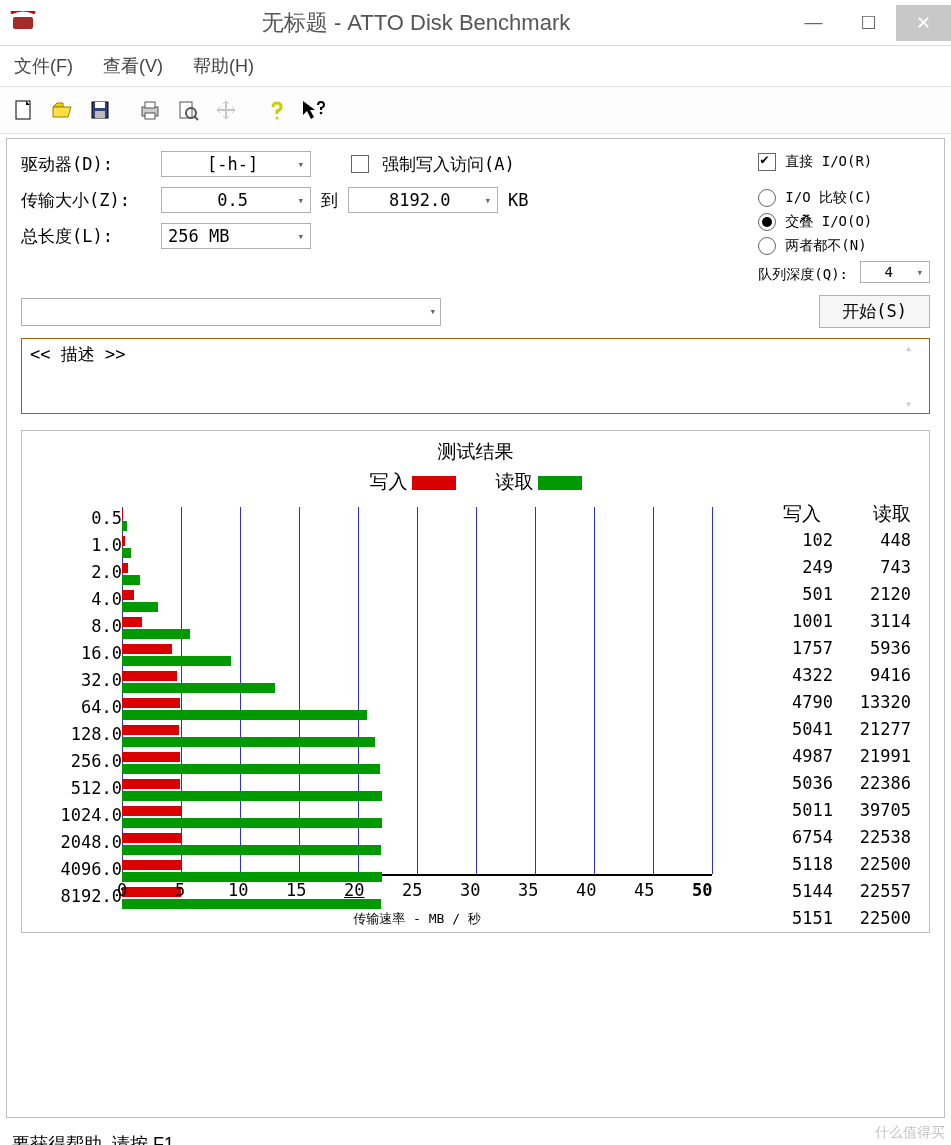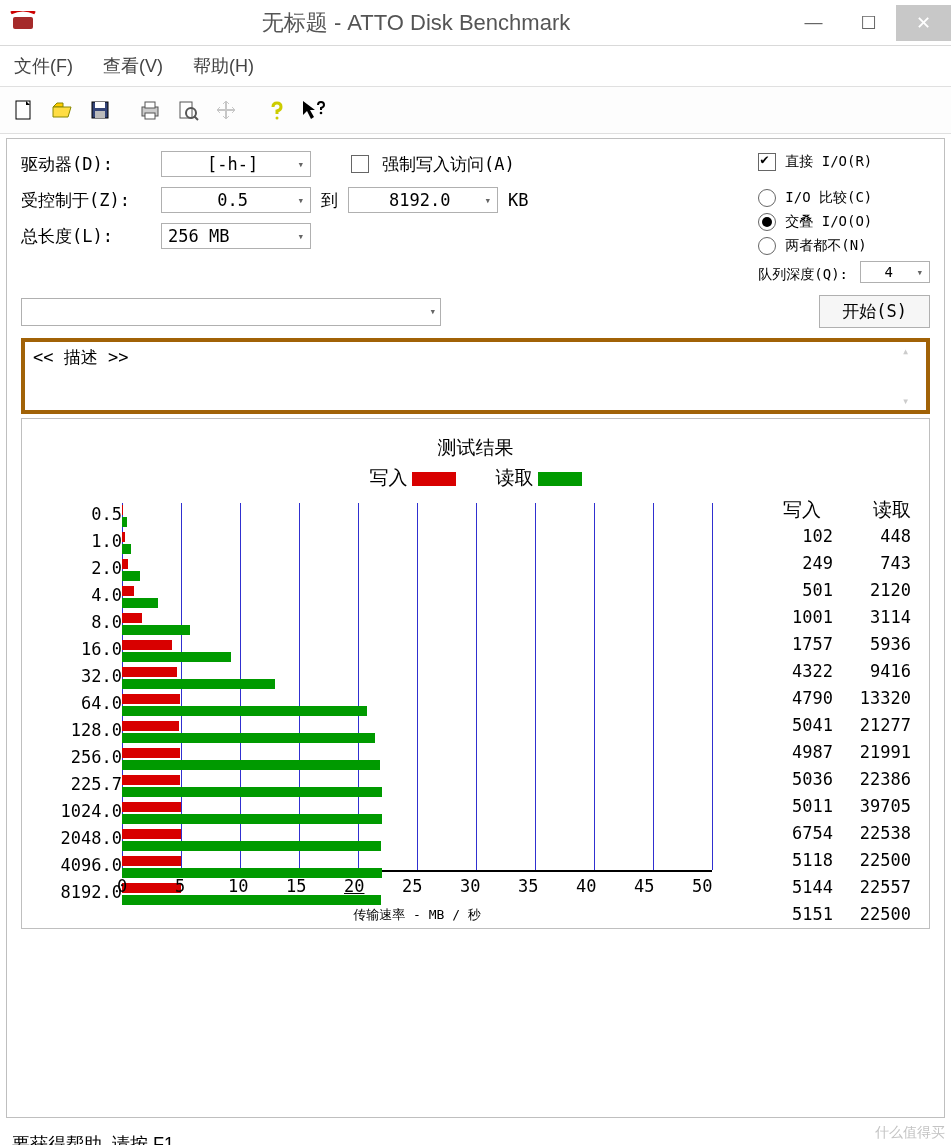--- a/index.html
+++ b/index.html
@@ -20,23 +20,23 @@
   .lbl { width:130px; }
   .combo { border:1px solid #b0b0b0; padding:2px 6px; background:#fff; display:inline-flex; align-items:center; justify-content:space-between; font-family:Consolas,monospace; }
   .combo .val { flex:1; text-align:center; }
   .combo.small { width:150px; }
   .combo.tiny { width:70px; }
   .caret { font-size:11px; color:#666; }
   .opts-right { margin-left:auto; }
   .opts-right div { margin-bottom:6px; display:flex; align-items:center; gap:6px; font-family:"SimSun","NSimSun",monospace;}
   .big-combo { border:1px solid #b0b0b0; width:420px; height:28px; display:flex; align-items:center; justify-content:flex-end; padding:0 4px; }
   .btn { border:1px solid #b0b0b0; padding:4px 22px; background:#f6f6f6; font-size:17px; font-family:"SimSun","NSimSun",monospace;}
-  .txt { border:4px solid #a16207; width:100%; height:76px; padding:4px 8px; margin-top:6px; font-family:"SimSun",monospace; font-size:17px; position:relative;}
+  .txt { border:1px solid #a16207; width:100%; height:76px; padding:4px 8px; margin-top:6px; font-family:"SimSun",monospace; font-size:17px; position:relative;}
   .txt .arrows {position:absolute; right:2px; top:2px; bottom:2px; width:22px; display:flex; flex-direction:column; justify-content:space-between; color:#ccc; font-size:12px;}
-  .results { border:1px solid #bfbfbf; margin-top:4px; padding-top:16px;}
+  .results { border:1px solid #bfbfbf; margin-top:16px; padding-top:8px;}
   .results-title { text-align:center; font-size:19px; font-family:"SimSun",monospace;}
   .legend { display:flex; justify-content:center; gap:40px; font-size:19px; font-family:"SimSun",monospace; margin:4px 0 6px;}
   .swatch { display:inline-block; width:44px; height:14px; vertical-align:middle; margin-left:4px;}
   .swatch.red { background:#d80000; }
   .swatch.green { background:#009a00; }
   .chart-block { display:flex; }
   .chart-area { position:relative; height:430px; margin-left:20px; }
   .ylabels { width:80px; text-align:right; font-family:Consolas,monospace; font-size:17px; display:flex; flex-direction:column; justify-content:flex-start; padding-top:4px;}
   .ylabels div { height:27px; line-height:27px; }
   .plot { position:relative; width:590px; height:405px; }
@@ -149,21 +149,21 @@
         <span class="lbl">驱动器(D):</span>
         <div class="combo small">
             <span class="val">[-h-]</span>
             <span class="caret">▾</span>
           </div>
         <span style="width:20px"></span>
         <span class="check"></span>
         <span>强制写入访问(A)</span>
       </div>
       <div class="row">
-        <span class="lbl">受控制于(Z):</span>
+        <span class="lbl">传输大小(Z):</span>
         <div class="combo small">
             <span class="val">0.5</span>
             <span class="caret">▾</span>
           </div>
         <span>到</span>
         <div class="combo small">
             <span class="val">8192.0</span>
             <span class="caret">▾</span>
           </div>
         <span>KB</span>
@@ -234,21 +234,21 @@
               <div>0.5</div>
               <div>1.0</div>
               <div>2.0</div>
               <div>4.0</div>
               <div>8.0</div>
               <div>16.0</div>
               <div>32.0</div>
               <div>64.0</div>
               <div>128.0</div>
               <div>256.0</div>
-              <div>225.7</div>
+              <div>512.0</div>
               <div>1024.0</div>
               <div>2048.0</div>
               <div>4096.0</div>
               <div>8192.0</div>
             </div>
           <div class="plot">
             <div class="grid" id="grid" style="left:0; right:0;">
                 <div class="gridline" style="left: 0px;"></div>
                 <div class="gridline" style="left: 59px;"></div>
                 <div class="gridline" style="left: 118px;"></div>
@@ -327,21 +327,21 @@
                 <div style="width: 20px; margin-left: -10px; text-align: center;">0</div>
                 <div style="width: 20px; margin-left: -10px; text-align: center;">5</div>
                 <div style="width: 20px; margin-left: -10px; text-align: center;">10</div>
                 <div style="width: 20px; margin-left: -10px; text-align: center;">15</div>
                 <div style="width: 20px; margin-left: -10px; text-align: center; text-decoration: underline;">20</div>
                 <div style="width: 20px; margin-left: -10px; text-align: center;">25</div>
                 <div style="width: 20px; margin-left: -10px; text-align: center;">30</div>
                 <div style="width: 20px; margin-left: -10px; text-align: center;">35</div>
                 <div style="width: 20px; margin-left: -10px; text-align: center;">40</div>
                 <div style="width: 20px; margin-left: -10px; text-align: center;">45</div>
-                <div style="width: 20px; margin-left: -10px; text-align: center;">50</div>
+                <div style="width: 20px; margin-left: -10px; text-align: center; font-weight: bold;">50</div>
               </div>
           </div>
         </div>
         <div class="xlabel" style="margin-left:80px;">传输速率 - MB / 秒</div>
       </div>
 
       <div class="vals-block">
         <div class="vals-header">
           <span style="width:70px;text-align:right">写入</span>
           <span style="width:70px;text-align:right">读取</span>

